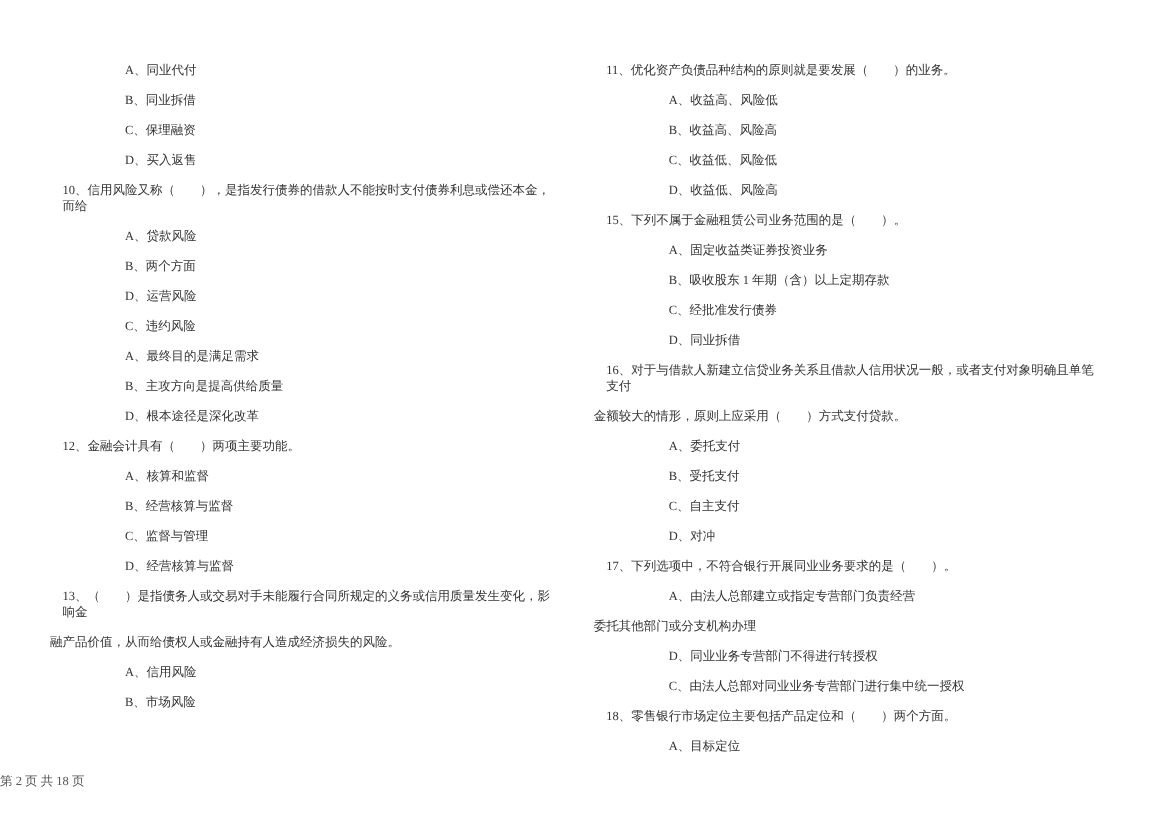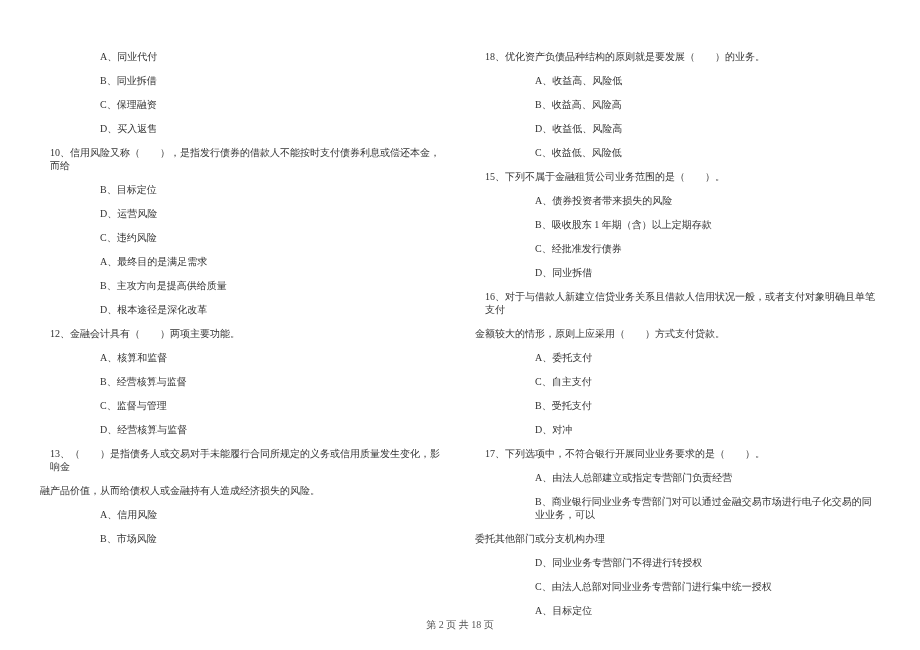--- a/index.html
+++ b/index.html
@@ -37,73 +37,74 @@
       line-height: 1.3;
     }
     .question-line.continued {
       padding-left: 0px;
     }
     .footer {
       position: absolute;
       bottom: 18px;
       left: 0;
       right: 0;
-      text-align: center;
+      text-align: left;
       font-size: 10px;
       color: #555;
     }
   </style>
 </head>
 <body>
 
 <div class="page">
   <div class="column" id="left-col">
       <div class="option-line">A、同业代付</div>
       <div class="option-line">B、同业拆借</div>
       <div class="option-line">C、保理融资</div>
       <div class="option-line">D、买入返售</div>
       <div class="question-line">10、信用风险又称（　　），是指发行债券的借款人不能按时支付债券利息或偿还本金，而给</div>
-      <div class="option-line">B、目标定位</div>
+      <div class="option-line">A、贷款风险</div>
+      <div class="option-line">B、两个方面</div>
       <div class="option-line">D、运营风险</div>
       <div class="option-line">C、违约风险</div>
       <div class="option-line">A、最终目的是满足需求</div>
       <div class="option-line">B、主攻方向是提高供给质量</div>
       <div class="option-line">D、根本途径是深化改革</div>
       <div class="question-line">12、金融会计具有（　　）两项主要功能。</div>
       <div class="option-line">A、核算和监督</div>
       <div class="option-line">B、经营核算与监督</div>
       <div class="option-line">C、监督与管理</div>
       <div class="option-line">D、经营核算与监督</div>
       <div class="question-line">13、（　　）是指债务人或交易对手未能履行合同所规定的义务或信用质量发生变化，影响金</div>
       <div class="question-line continued">融产品价值，从而给债权人或金融持有人造成经济损失的风险。</div>
       <div class="option-line">A、信用风险</div>
       <div class="option-line">B、市场风险</div>
     </div>
   <div class="column" id="right-col">
-      <div class="question-line">18、优化资产负债品种结构的原则就是要发展（　　）的业务。</div>
+      <div class="question-line">11、优化资产负债品种结构的原则就是要发展（　　）的业务。</div>
       <div class="option-line">A、收益高、风险低</div>
       <div class="option-line">B、收益高、风险高</div>
+      <div class="option-line">C、收益低、风险低</div>
       <div class="option-line">D、收益低、风险高</div>
-      <div class="option-line">C、收益低、风险低</div>
       <div class="question-line">15、下列不属于金融租赁公司业务范围的是（　　）。</div>
-      <div class="option-line">A、债券投资者带来损失的风险</div>
+      <div class="option-line">A、固定收益类证券投资业务</div>
       <div class="option-line">B、吸收股东 1 年期（含）以上定期存款</div>
       <div class="option-line">C、经批准发行债券</div>
       <div class="option-line">D、同业拆借</div>
       <div class="question-line">16、对于与借款人新建立信贷业务关系且借款人信用状况一般，或者支付对象明确且单笔支付</div>
       <div class="question-line continued">金额较大的情形，原则上应采用（　　）方式支付贷款。</div>
       <div class="option-line">A、委托支付</div>
+      <div class="option-line">B、受托支付</div>
       <div class="option-line">C、自主支付</div>
-      <div class="option-line">B、受托支付</div>
       <div class="option-line">D、对冲</div>
       <div class="question-line">17、下列选项中，不符合银行开展同业业务要求的是（　　）。</div>
       <div class="option-line">A、由法人总部建立或指定专营部门负责经营</div>
-      <div class="option-line">B、商业银行同业业务专营部门对可以通过金融交易市场进行电子化交易的同业业务，可以</div>
       <div class="question-line continued">委托其他部门或分支机构办理</div>
       <div class="option-line">D、同业业务专营部门不得进行转授权</div>
       <div class="option-line">C、由法人总部对同业业务专营部门进行集中统一授权</div>
+      <div class="question-line">18、零售银行市场定位主要包括产品定位和（　　）两个方面。</div>
       <div class="option-line">A、目标定位</div>
     </div>
 </div>
 
 <div class="footer">
   <span>第 2 页 共 18 页</span>
 </div>
 
 </body></html>

